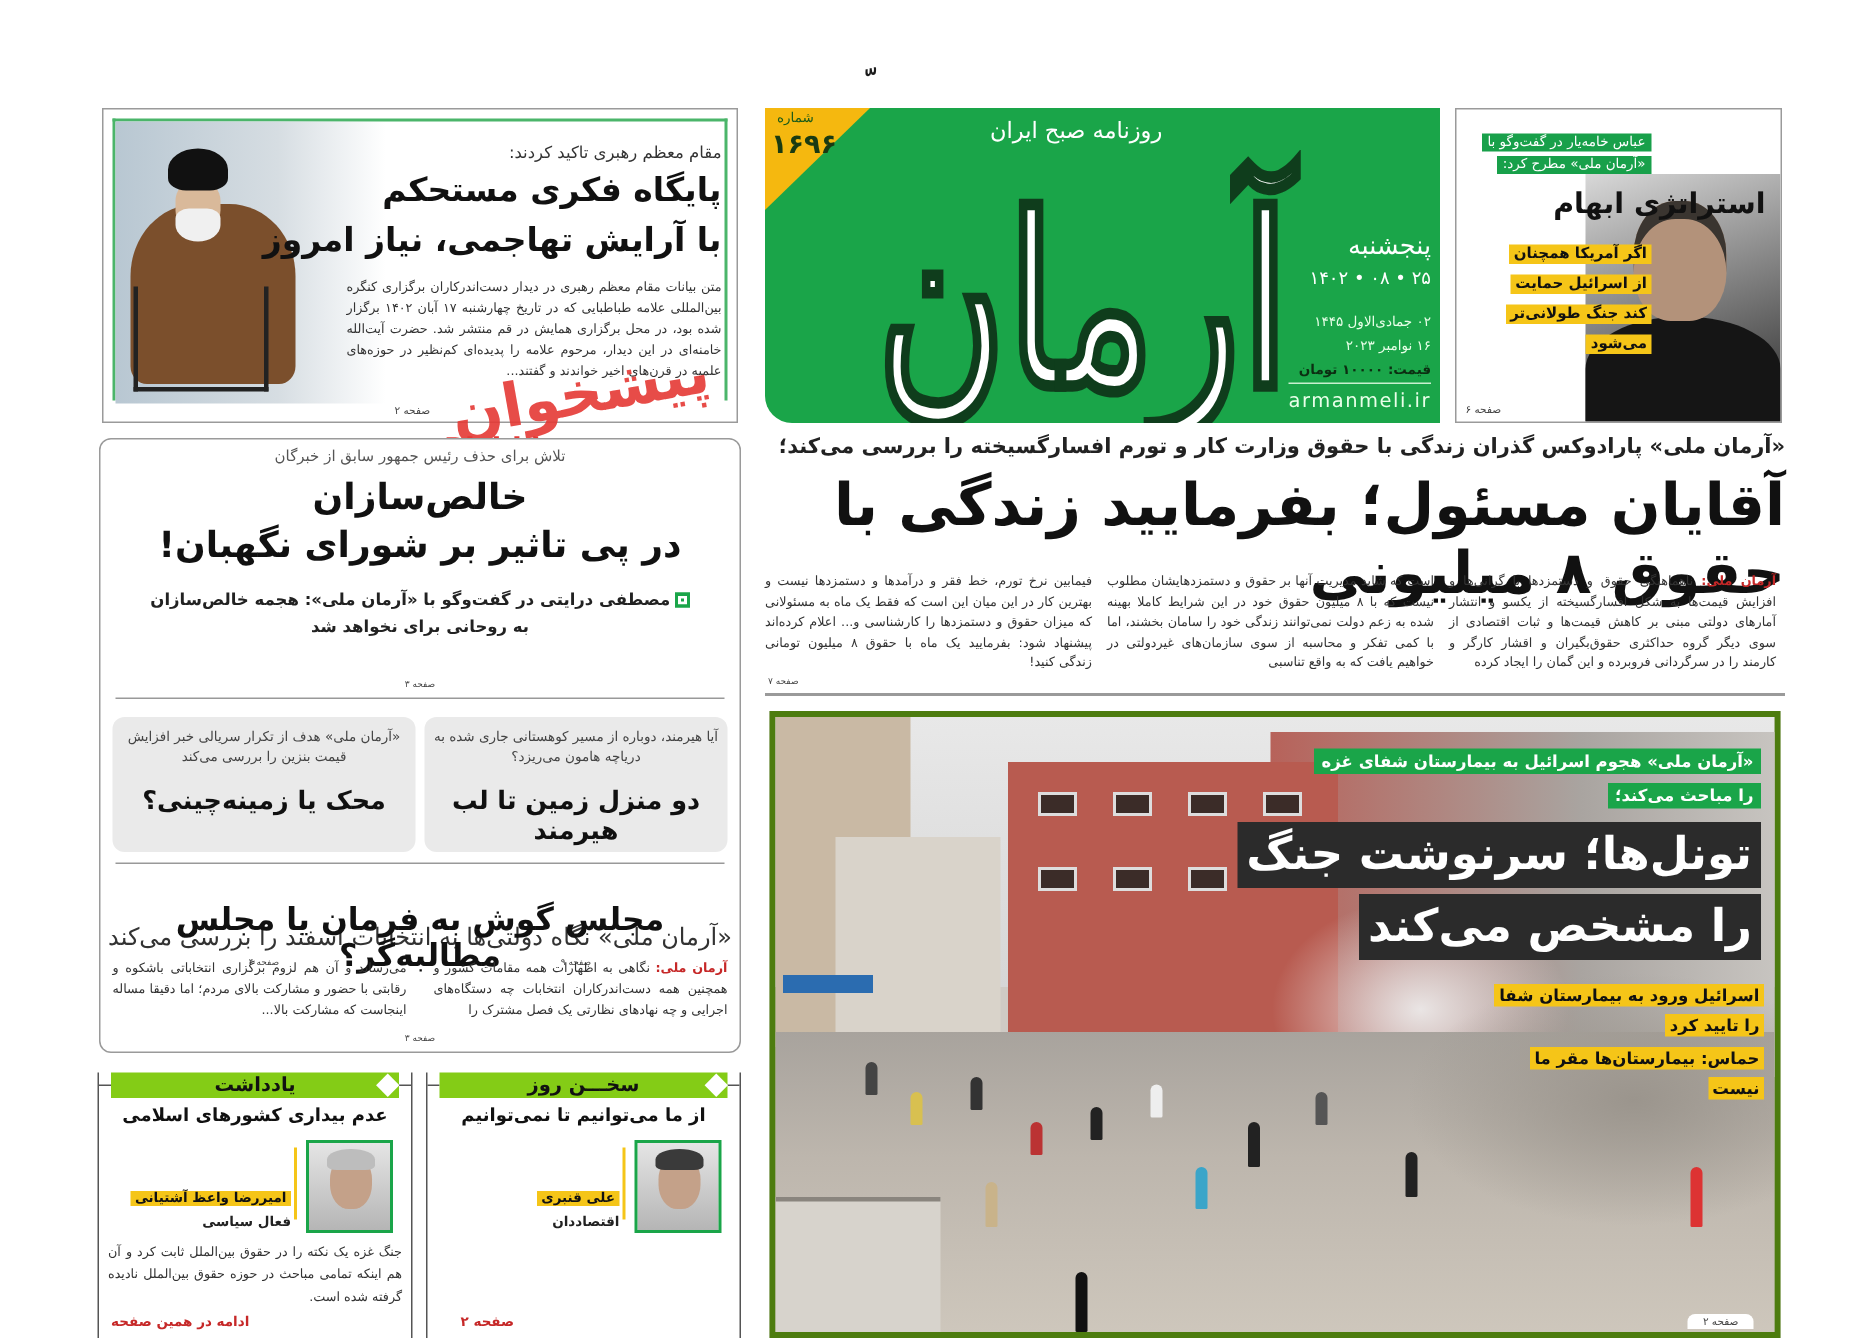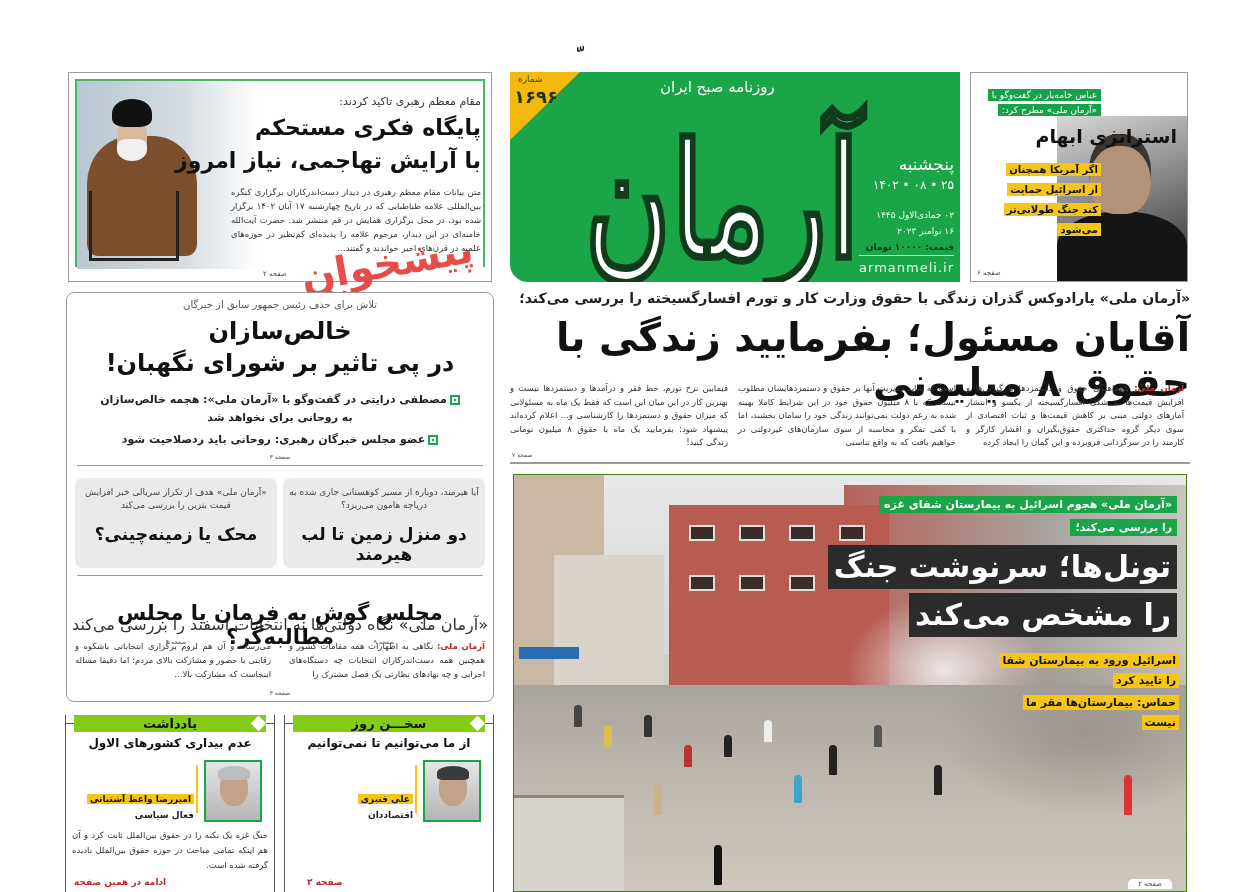--- a/index.html
+++ b/index.html
@@ -106,21 +106,21 @@
   #main-kicker { left: 510px; top: 290px; width: 680px; text-align: right; font-size: 14px; font-weight: bold; color: #222; }
   #main-title { left: 510px; top: 315px; width: 680px; text-align: right; font-size: 39px; font-weight: bold; color: #111; letter-spacing: -1px; }
   .main-col { position: absolute; top: 382px; width: 218px; font-size: 8.5px; line-height: 13.5px; color: #333; text-align: justify; }
   #col1 { left: 966px; }
   #col2 { left: 738px; }
   #col3 { left: 510px; }
   #main-page { left: 512px; top: 451px; font-size: 6px; color: #444; }
   #main-rule { left: 510px; top: 462px; width: 680px; height: 2px; background: #9a9a9a; }
 
   
-  #photo { left: 513px; top: 474px; width: 674px; height: 418px; border: 1px solid #4d7c0f; overflow: hidden; background: #cfcac4; }
+  #photo { left: 513px; top: 474px; width: 674px; height: 418px; border: 4px solid #4d7c0f; overflow: hidden; background: #cfcac4; }
   #photo .sky { position: absolute; left: 0; top: 0; width: 100%; height: 180px; background: linear-gradient(180deg, #e8e8e8, #d6d6d6); }
   #photo .bld1 { position: absolute; left: 0; top: 0; width: 90px; height: 220px; background: #c9b9a4; }
   #photo .bld2 { position: absolute; left: 40px; top: 80px; width: 110px; height: 150px; background: #d9d3ca; }
   #photo .bld3 { position: absolute; left: 155px; top: 30px; width: 220px; height: 180px; background: #b85b50; }
   #photo .bld3 .win { position: absolute; width: 26px; height: 16px; background: #3b2c28; border: 2px solid #ddd; }
   #photo .bld4 { position: absolute; left: 330px; top: 10px; width: 344px; height: 230px; background: linear-gradient(90deg, #b7625a 0%, #a9a4a0 60%, #c9c6c2 100%); }
   #photo .smoke { position: absolute; left: 330px; top: 120px; width: 200px; height: 150px; background: radial-gradient(ellipse at center, rgba(240,240,240,0.9), rgba(220,220,220,0) 70%); }
   #photo .ground { position: absolute; left: 0; top: 210px; width: 100%; height: 210px; background: linear-gradient(180deg, #a8a39d 0%, #bdb6ad 40%, #cfc8bd 100%); }
   #photo .awning { position: absolute; left: 5px; top: 172px; width: 60px; height: 12px; background: #2b6cb0; }
   #photo .person { position: absolute; width: 8px; height: 22px; border-radius: 4px 4px 1px 1px; }
@@ -189,21 +189,20 @@
 
 <div id="watermark-fa" class="abs rtl">پیشخوان</div>
 <div id="watermark-en" class="abs">Pishkhan.com</div>
 
 <div id="clergy-box" class="abs rtl">
   <span class="kicker">تلاش برای حذف رئیس جمهور سابق از خبرگان</span>
   <span class="t1">خالص‌سازان</span>
   <span class="t2">در پی تاثیر بر شورای نگهبان!</span>
   <div class="bullet" style="top:100px"><span class="sq"></span><span>مصطفی درایتی در گفت‌وگو با «آرمان ملی»: هجمه خالص‌سازان</span></div>
   <div class="bullet" style="top:118px"><span>به روحانی برای نخواهد شد</span></div>
-  <div class="bullet" style="top:140px"><span class="sq"></span><span>عضو مجلس خبرگان رهبری: روحانی باید ردصلاحیت شود</span></div>
   <span class="page">صفحه ۳</span>
   <div class="divider"></div>
 
   <div id="card-petrol" class="gray-card">
     <span class="kick">«آرمان ملی» هدف از تکرار سریالی خبر افزایش قیمت بنزین را بررسی می‌کند</span>
     <span class="title">محک یا زمینه‌چینی؟</span>
     <span class="page">صفحه ۴</span>
   </div>
   <div id="card-hirmand" class="gray-card">
     <span class="kick">آیا هیرمند، دوباره از مسیر کوهستانی جاری شده به دریاچه هامون می‌ریزد؟</span>
@@ -217,21 +216,21 @@
   <p class="el-col r"><span class="red-lead">آرمان ملی:</span> <span>نگاهی به اظهارات همه مقامات کشور و همچنین همه دست‌اندرکاران انتخابات چه دستگاه‌های اجرایی و چه نهادهای نظارتی یک فصل مشترک را</span></p>
   <p class="el-col l">می‌رساند و آن هم لزوم برگزاری انتخاباتی باشکوه و رقابتی با حضور و مشارکت بالای مردم؛ اما دقیقا مساله اینجاست که مشارکت بالا...</p>
   <span class="el-page">صفحه ۳</span>
 </div>
 
 <div id="op-note" class="op-box rtl">
   <div class="topline-l"></div>
     <div class="topline-r"></div>
   <div class="header">یادداشت</div>
   <div class="diamond"></div>
-  <span class="title">عدم بیداری کشورهای الاول</span>
+  <span class="title">عدم بیداری کشورهای اسلامی</span>
   <div class="portrait">
       <div class="ph"></div>
       <div class="hair" style="background:#bdbdbd"></div>
     </div>
   <div class="vbar"></div>
   <span class="author">امیررضا واعظ آشتیانی</span>
   <span class="role">فعال سیاسی</span>
   <p class="body">جنگ غزه یک نکته را در حقوق بین‌الملل ثابت کرد و آن هم اینکه تمامی مباحث در حوزه حقوق بین‌الملل نادیده گرفته شده است.</p>
   <span class="more">ادامه در همین صفحه</span>
 </div>
@@ -286,21 +285,21 @@
   <div class="person" style="left:250px;top:245px;background:#eee"></div>
   <div class="person" style="left:280px;top:300px;background:#3aa5c9;height:28px"></div>
   <div class="person" style="left:315px;top:270px;background:#222;height:30px"></div>
   <div class="person" style="left:360px;top:250px;background:#555"></div>
   <div class="person" style="left:140px;top:310px;background:#c9b38a;height:30px"></div>
   <div class="person" style="left:420px;top:290px;background:#222;height:30px"></div>
   <div class="person" style="left:610px;top:300px;background:#d33;height:40px"></div>
   <div class="person" style="left:200px;top:370px;background:#111;height:40px"></div>
 
   <span id="gaza-kicker1" class="rtl">«آرمان ملی» هجوم اسرائیل به بیمارستان شفای غزه</span>
-  <span id="gaza-kicker2" class="rtl">را بررسی می‌کند؛</span>
+  <span id="gaza-kicker2" class="rtl">را مباحث می‌کند؛</span>
   <span id="gaza-t1" class="rtl">تونل‌ها؛ سرنوشت جنگ</span>
   <span id="gaza-t2" class="rtl">را مشخص می‌کند</span>
   <span class="gaza-hl rtl" style="top:178px">اسرائیل ورود به بیمارستان شفا</span>
   <span class="gaza-hl rtl" style="top:198px">را تایید کرد</span>
   <span class="gaza-hl rtl" style="top:220px">حماس: بیمارستان‌ها مقر ما</span>
   <span class="gaza-hl rtl" style="top:240px">نیست</span>
   <span id="photo-page" class="rtl">صفحه ۲</span>
 </div>
 
 </body></html>

